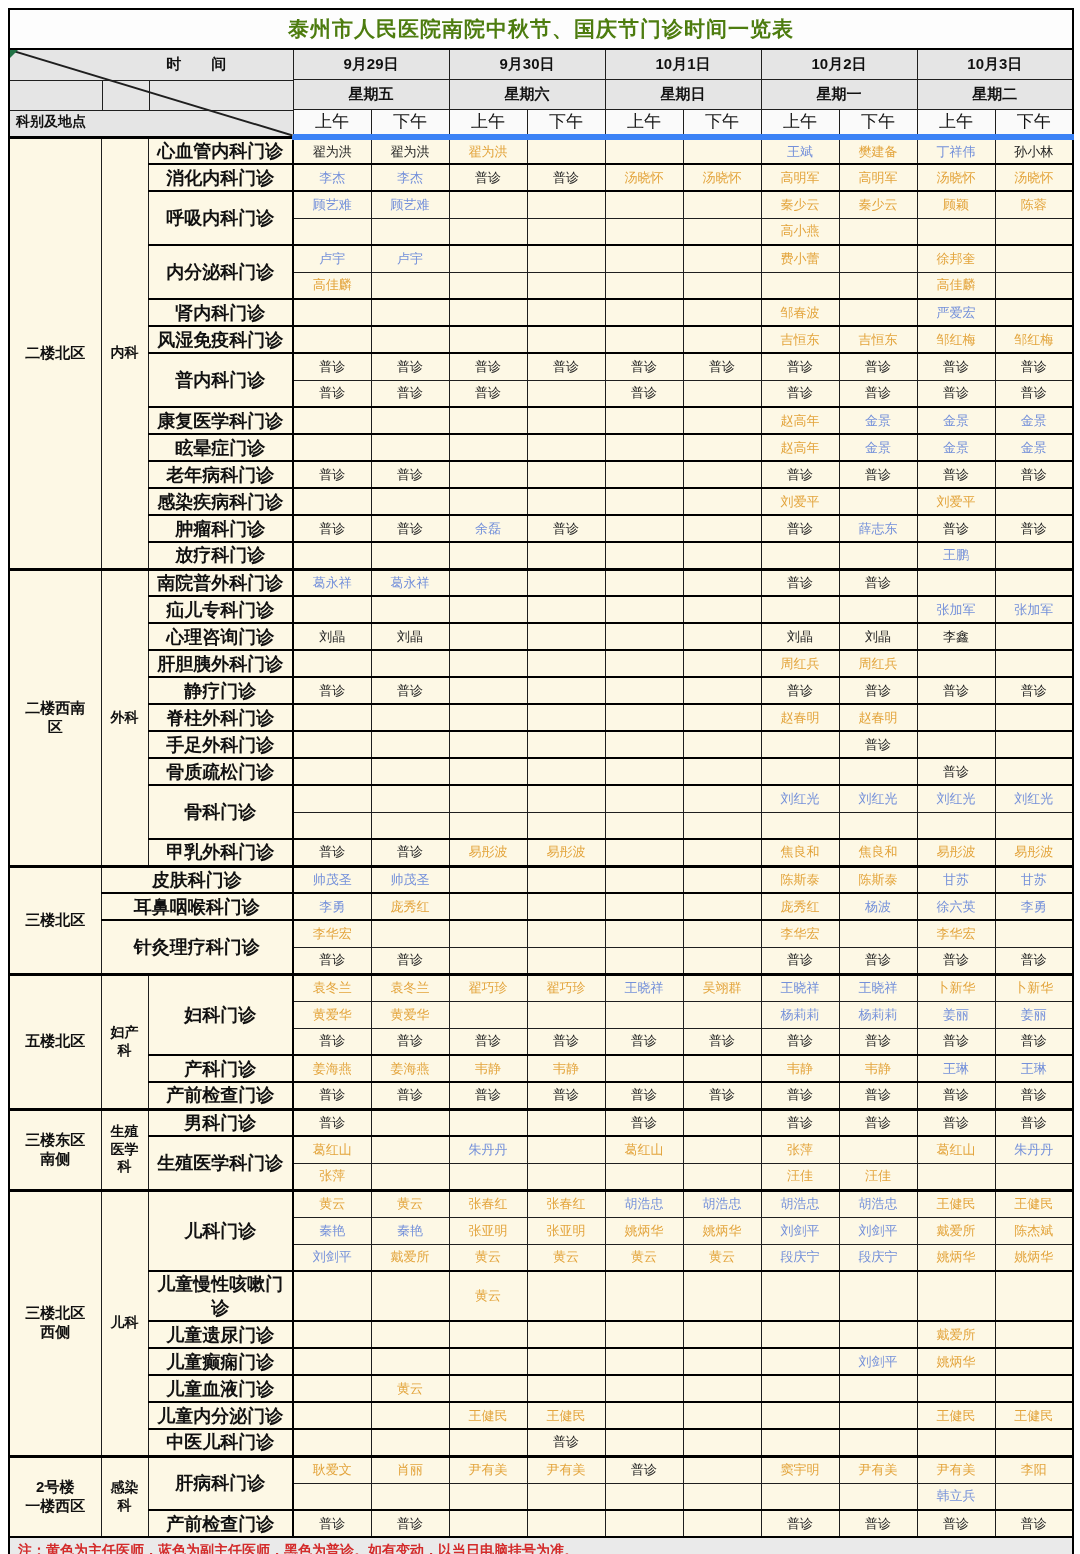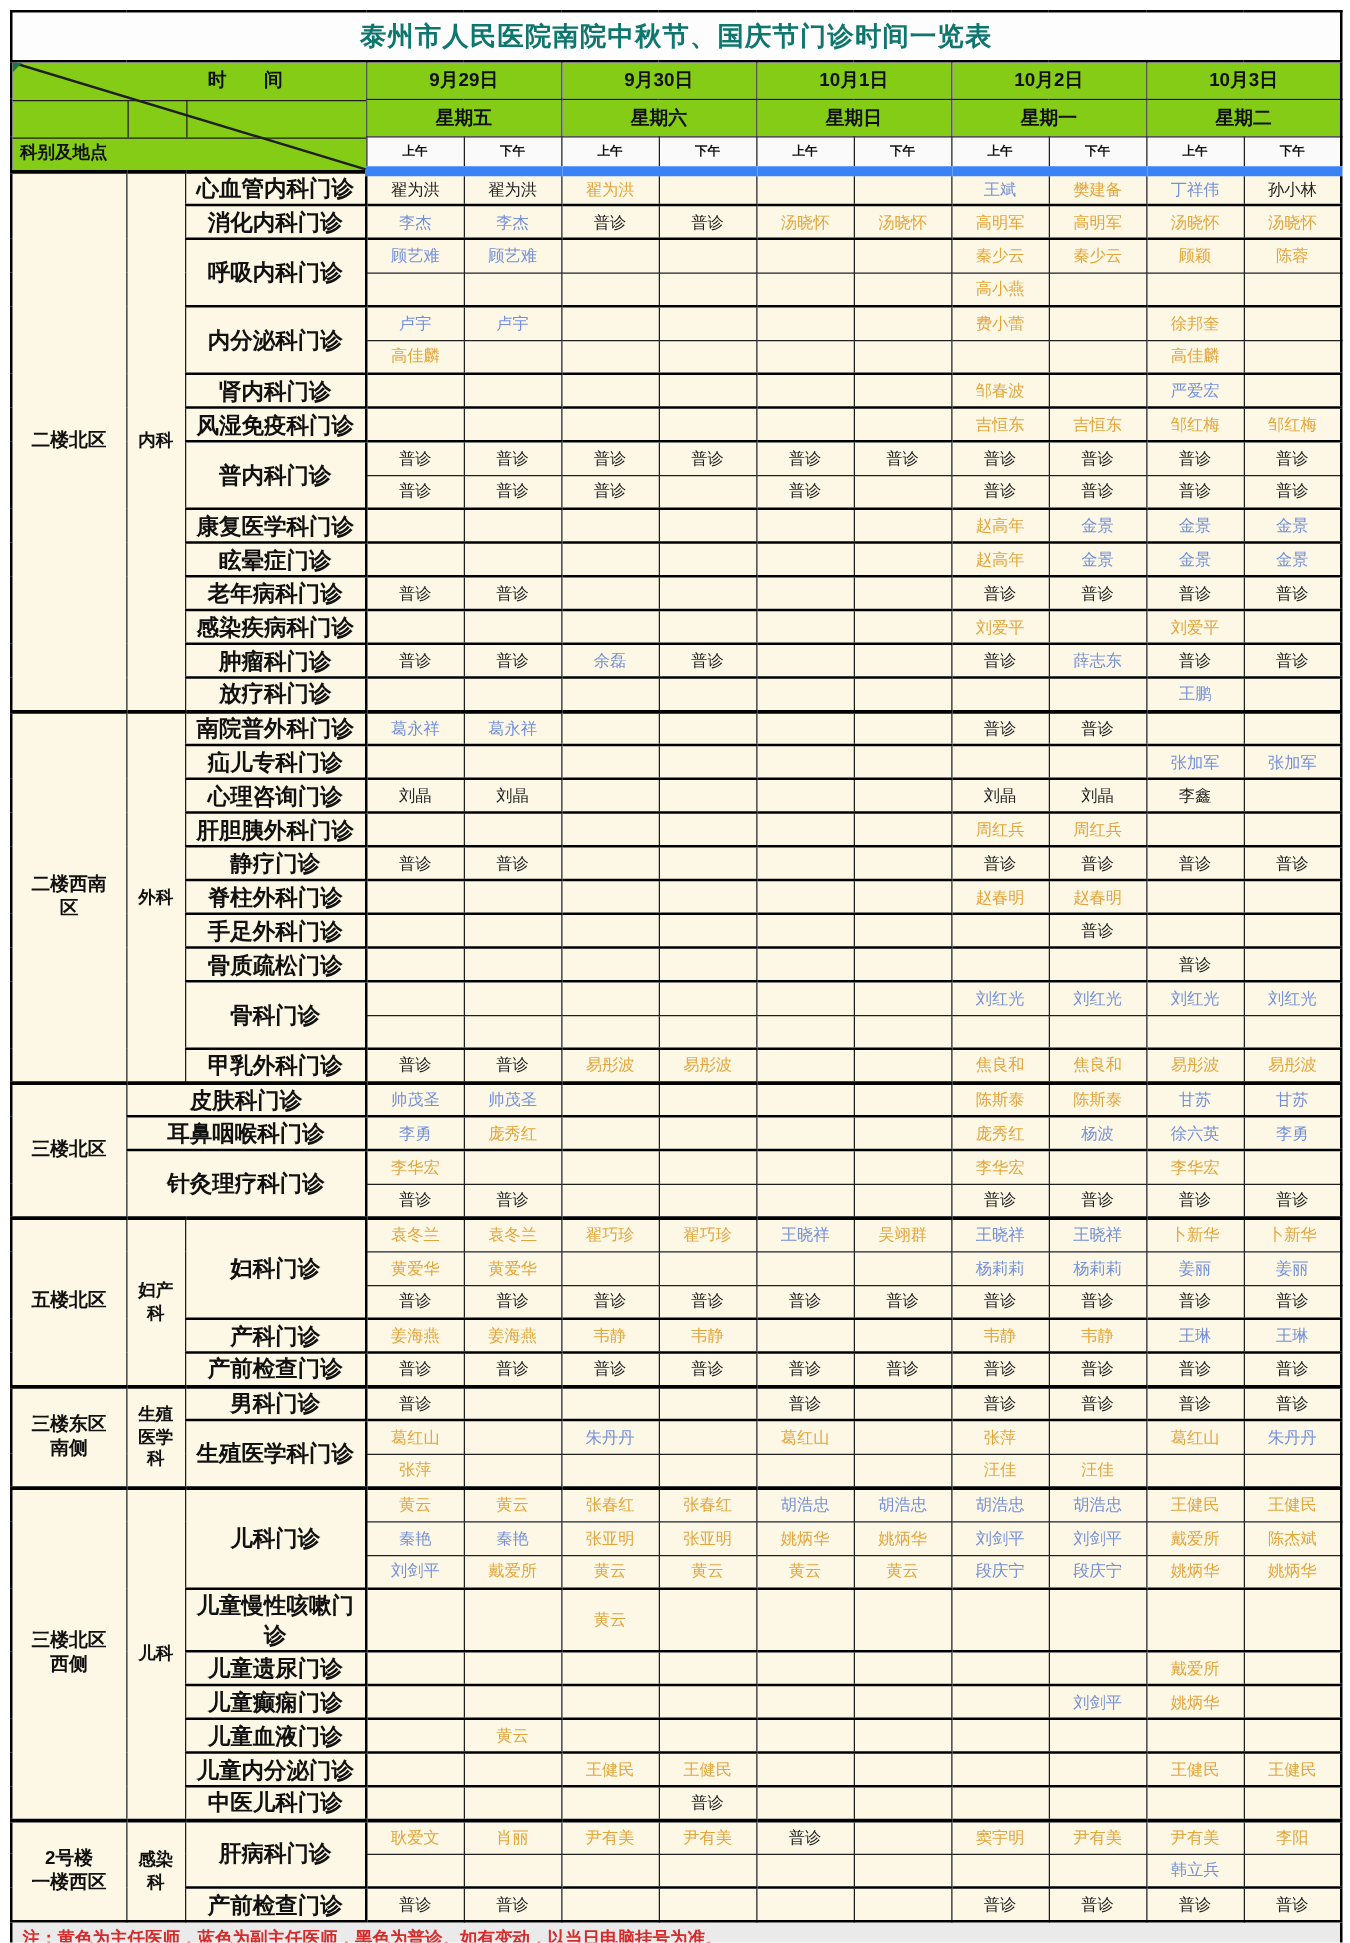--- a/index.html
+++ b/index.html
@@ -1,23 +1,23 @@
 <!DOCTYPE html>
 <html><head>
 <meta charset="utf-8">
 <style>
   html,body{margin:0;padding:0;background:#ffffff;}
   body{width:1080px;height:1554px;font-family:"Liberation Sans","DejaVu Sans",sans-serif;}
   .page{box-sizing:border-box;width:1080px;height:1554px;padding:8px 8px 0 8px;}
   table.sched{border-collapse:collapse;table-layout:fixed;width:1064px;border:2px solid #000;}
   td{box-sizing:border-box;border:1px solid #1f1f1f;text-align:center;vertical-align:middle;padding:0;overflow:hidden;}
   
-  tr.title-row td{height:40px;background:#fdfdfd;font-size:21px;font-weight:bold;color:#0f766e;letter-spacing:1px;border-bottom:2px solid #000;}
-  tr.date-row td,tr.week-row td{height:30px;background:#84cc16;font-size:15px;font-weight:bold;color:#111;}
-  tr.ampm-row td{height:28px;background:#fafafa;font-size:10px;font-weight:bold;color:#111;border-bottom:8px solid #3b82f6;}
+  tr.title-row td{height:40px;background:#fdfdfd;font-size:21px;font-weight:bold;color:#4d7c0f;letter-spacing:1px;border-bottom:2px solid #000;}
+  tr.date-row td,tr.week-row td{height:30px;background:#e5e5e5;font-size:15px;font-weight:bold;color:#111;}
+  tr.ampm-row td{height:28px;background:#fafafa;font-size:17px;font-weight:normal;color:#111;border-bottom:6px solid #3b82f6;}
   
   td.diag-cell{position:relative;background:#fafafa;padding:0;}
   .diag-svg{position:absolute;left:0;top:0;width:100%;height:100%;display:block;}
   .time-label{position:absolute;top:5px;left:90px;right:0;text-align:center;font-size:15px;font-weight:bold;color:#111;}
   .dept-label{position:absolute;bottom:5px;left:6px;font-size:14px;font-weight:bold;color:#111;margin-top:40px;}
   .hline1,.hline2{position:absolute;left:0;right:0;height:0;border-top:1px solid #1f1f1f;}
   .hline1{top:30px;}.hline2{top:60px;}
   .vline1,.vline2{position:absolute;top:30px;height:30px;width:0;border-left:1px solid #1f1f1f;}
   .vline1{left:92px;}.vline2{left:139px;}
   .corner-triangle{position:absolute;top:0;left:0;width:0;height:0;border-top:8px solid #217346;border-right:8px solid transparent;}

